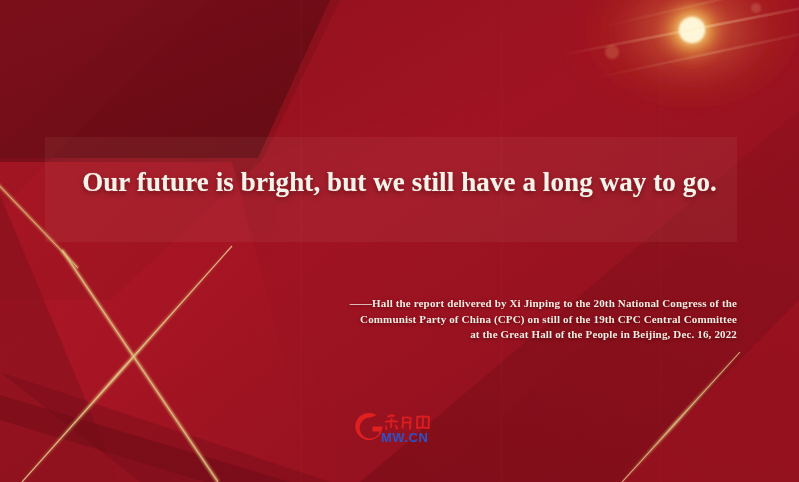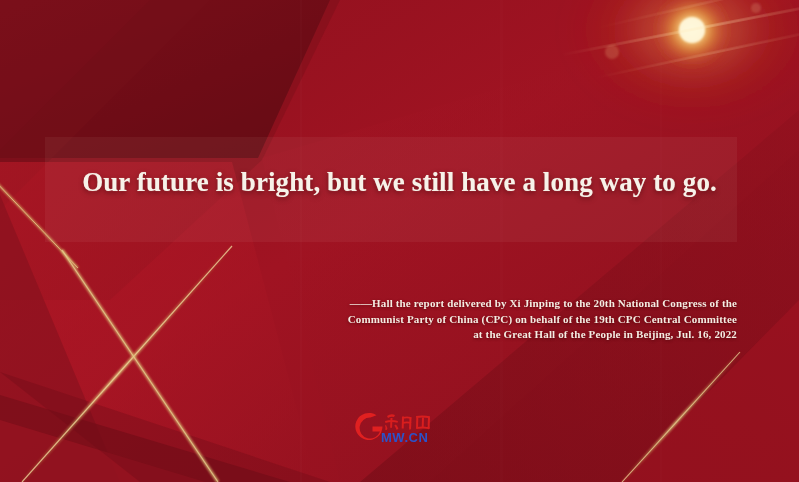--- a/index.html
+++ b/index.html
@@ -209,22 +209,22 @@
 
     <rect x="0" y="0" width="799" height="482" fill="none"></rect>
   </svg>
 
   <div class="headline-band"></div>
 
   <div class="headline">Our future is bright, but we still have a long way to go.</div>
 
   <div class="attribution">
     <span class="line">——Hall the report delivered by Xi Jinping to the 20th National Congress of the</span>
-    <span class="line">Communist Party of China (CPC) on behalf of the 19th CPC Central Committee</span>
-    <span class="line">at the Great Hall of the People in Beijing, Jul. 16, 2022</span>
+    <span class="line">Communist Party of China (CPC) on still of the 19th CPC Central Committee</span>
+    <span class="line">at the Great Hall of the People in Beijing, Dec. 16, 2022</span>
   </div>
 
   <div class="logo">
     <svg viewBox="0 0 92 38" aria-hidden="true">
 
       <g>
         <path d="M18.5 9.5 A10.5 10.5 0 1 0 28 23.5 L20.5 23.5 L20.5 18.6 L30.5 18.6
                  A13.6 13.6 0 1 1 24.5 7.2 Z" fill="#e02020"></path>
       </g>
 

